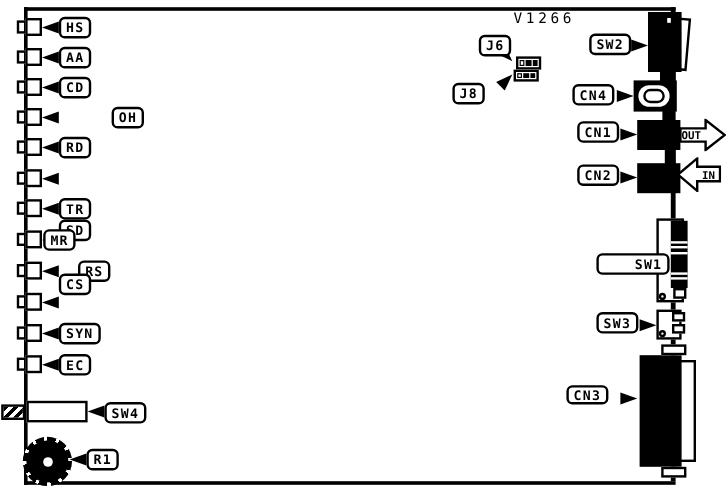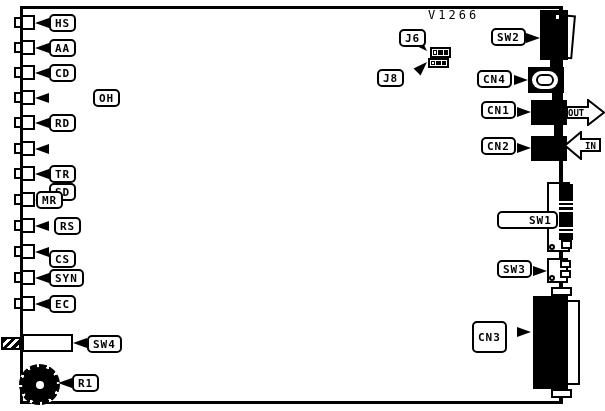--- a/index.html
+++ b/index.html
@@ -87,26 +87,26 @@
   <div class="callout" style="left:49px;top:165px;">TR</div>
 
   <div class="led-stub" style="top:194px;"></div>
   <div class="led-square" style="top:192px;"></div>
   <div class="ptr-l" style="left:35px;top:195px;"></div>
   <div class="callout" style="left:36px;top:191px;">MR</div>
 
   <div class="led-stub" style="top:220px;"></div>
   <div class="led-square" style="top:218px;"></div>
   <div class="ptr-l" style="left:35px;top:221px;"></div>
-  <div class="callout" style="left:54px;top:217px;">RS</div>
+  <div class="callout" style="left:65px;top:217px;">RS</div>
 
   <div class="led-stub" style="top:246px;"></div>
   <div class="led-square" style="top:244px;"></div>
   <div class="ptr-l" style="left:35px;top:247px;"></div>
-  <div class="callout" style="left:49px;top:228px;margin-top:22px;">CS</div>
+  <div class="callout" style="left:49px;top:228px;">CS</div>
 
   <div class="led-stub" style="top:272px;"></div>
   <div class="led-square" style="top:270px;"></div>
   <div class="ptr-l" style="left:35px;top:273px;"></div>
   <div class="callout" style="left:49px;top:269px;">SYN</div>
 
   <div class="led-stub" style="top:298px;"></div>
   <div class="led-square" style="top:296px;"></div>
   <div class="ptr-l" style="left:35px;top:299px;"></div>
   <div class="callout" style="left:49px;top:295px;">EC</div>
@@ -170,21 +170,21 @@
   <div class="comp-white" style="left:560px;top:260px;width:11px;height:8px;z-index:4;"></div>
   <div class="comp-white" style="left:560px;top:270px;width:11px;height:8px;z-index:4;"></div>
   <div class="mini-circle" style="left:549px;top:275px;"></div>
   <div class="callout" style="left:497px;top:260px;">SW3</div>
   <div class="ptr-r" style="left:533px;top:266px;"></div>
 
   <div class="comp-white" style="left:565px;top:300px;width:15px;height:85px;z-index:2;"></div>
   <div class="comp-white" style="left:551px;top:287px;width:21px;height:9px;z-index:4;"></div>
   <div class="comp-white" style="left:551px;top:389px;width:21px;height:9px;z-index:4;"></div>
   <div class="comp-black" style="left:533px;top:296px;width:35px;height:93px;"></div>
-  <div class="callout" style="left:472px;top:321px;height:32px;">CN3</div>
+  <div class="callout" style="left:472px;top:321px;height:16px;">CN3</div>
   <div class="ptr-r" style="left:517px;top:327px;"></div>
 
   <div class="hatch"></div>
   <div class="comp-white" style="left:22px;top:334px;width:51px;height:18px;"></div>
   <div class="ptr-l" style="left:73px;top:338px;"></div>
   <div class="callout" style="left:87px;top:335px;">SW4</div>
 
   <div style="position:absolute;left:19px;top:364px;width:41px;height:41px;border-radius:50%;z-index:2;background:repeating-conic-gradient(#000 0deg 22deg,#fff 22deg 30deg);"></div>
   <div style="position:absolute;left:22px;top:367px;width:35px;height:35px;border-radius:50%;background:#000;z-index:3;"></div>
   <div style="position:absolute;left:36px;top:381px;width:8px;height:8px;border-radius:50%;background:#fff;z-index:4;"></div>

